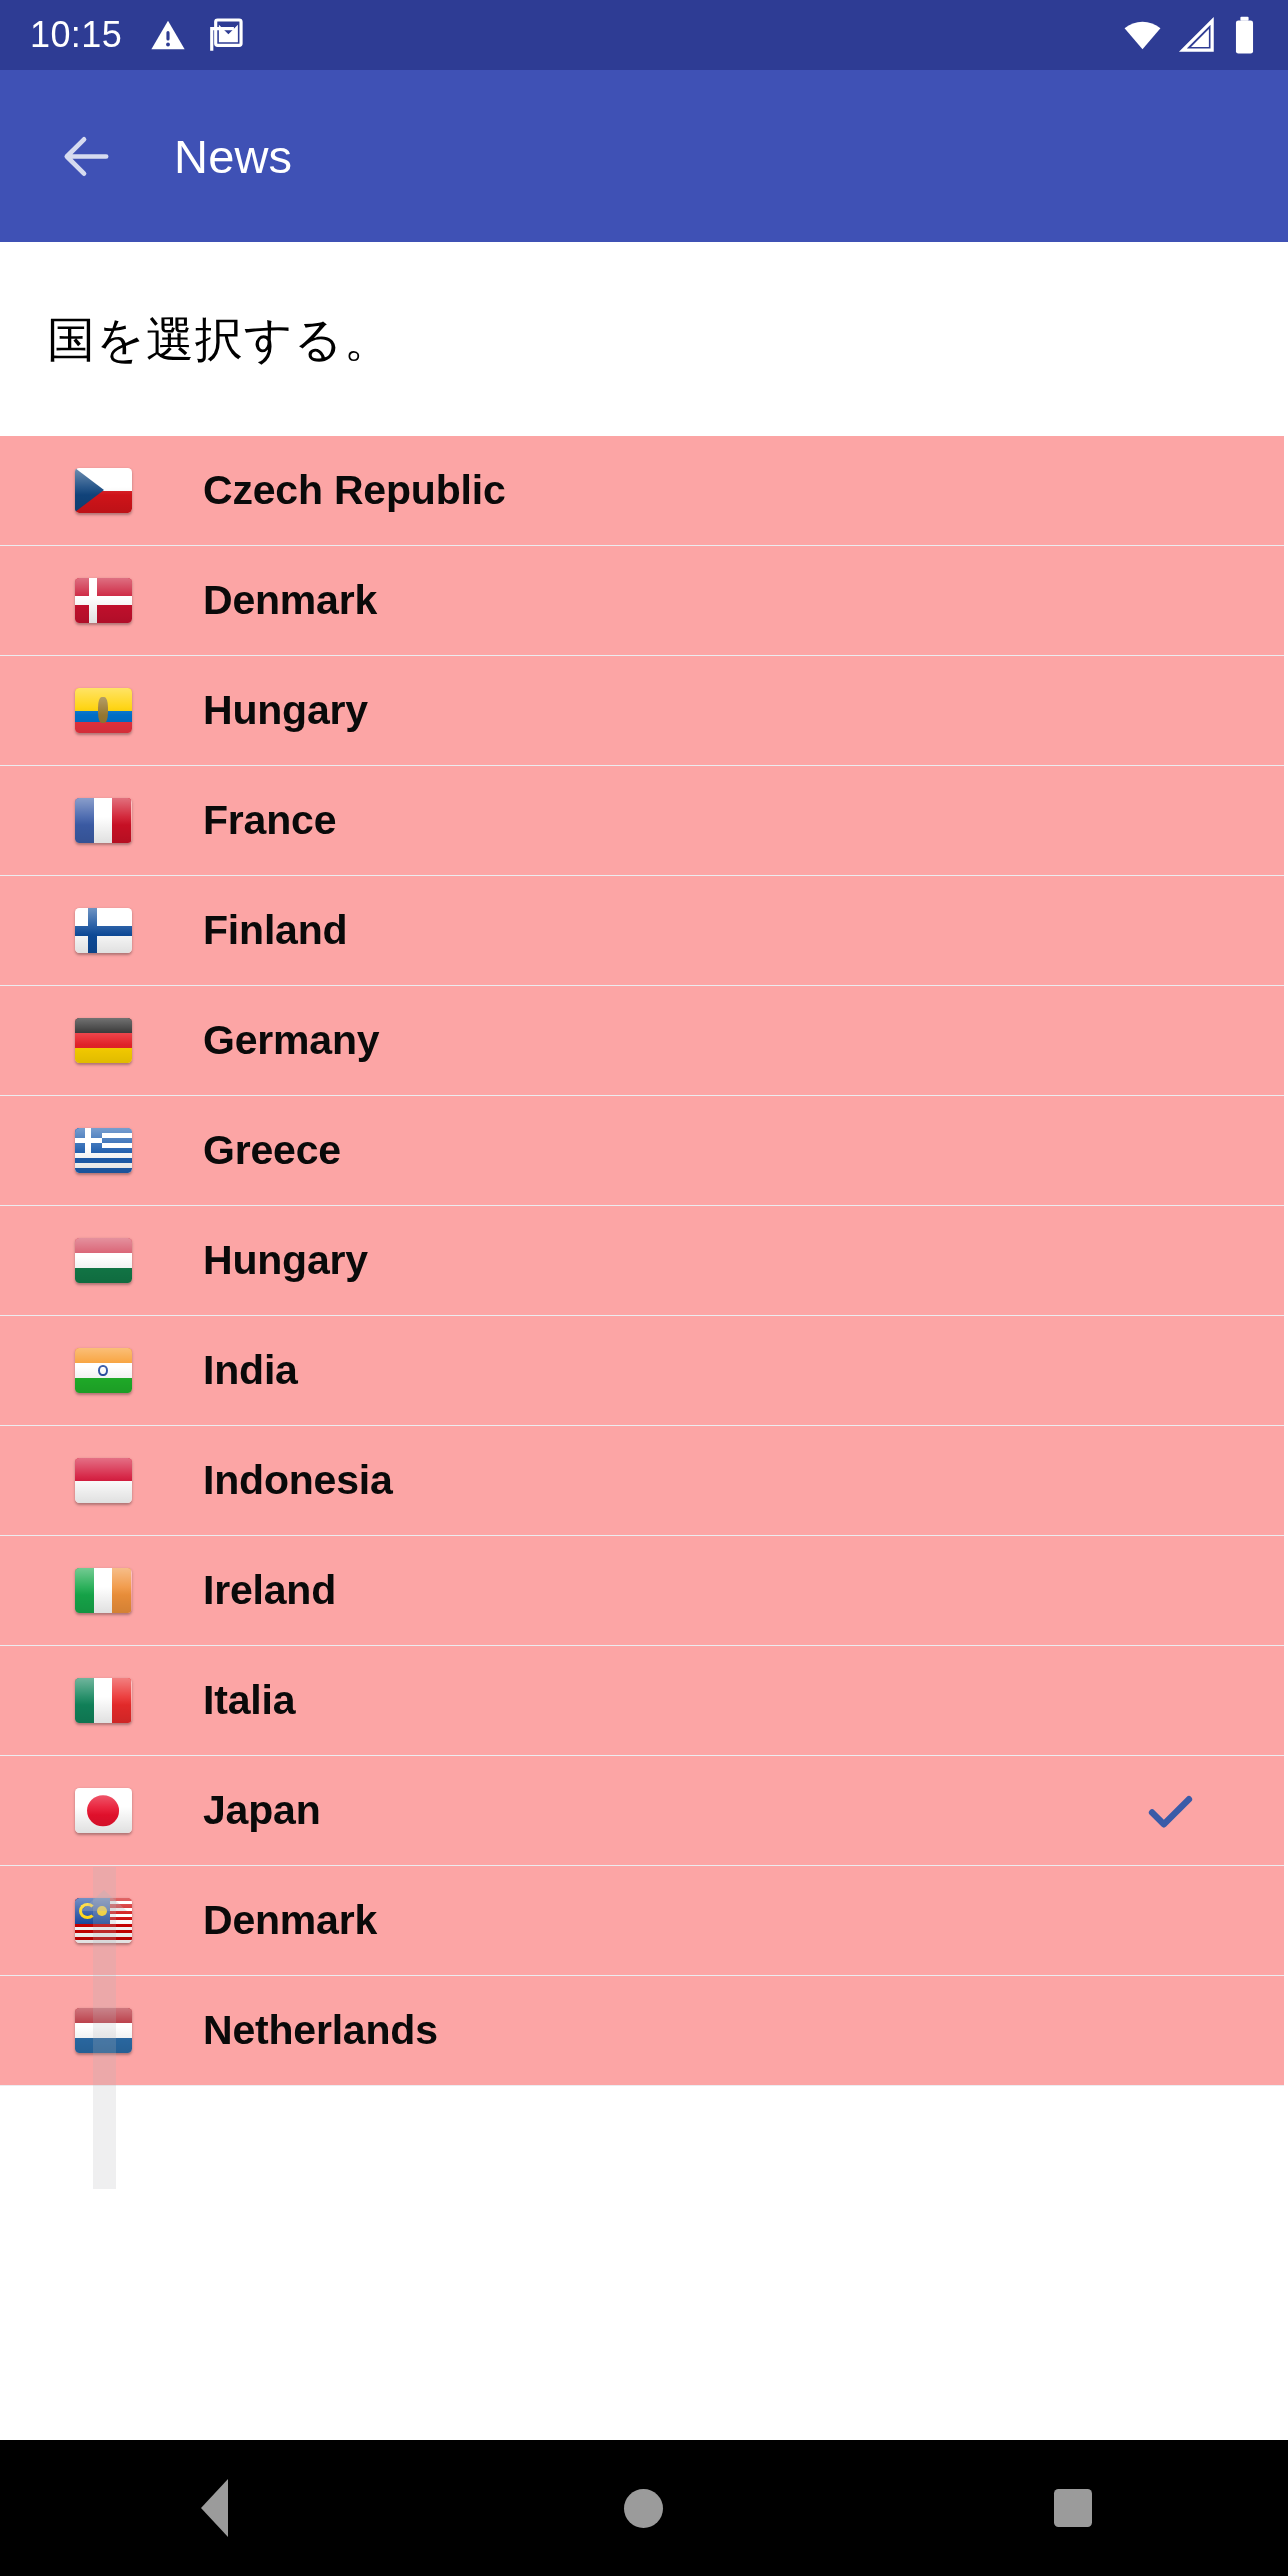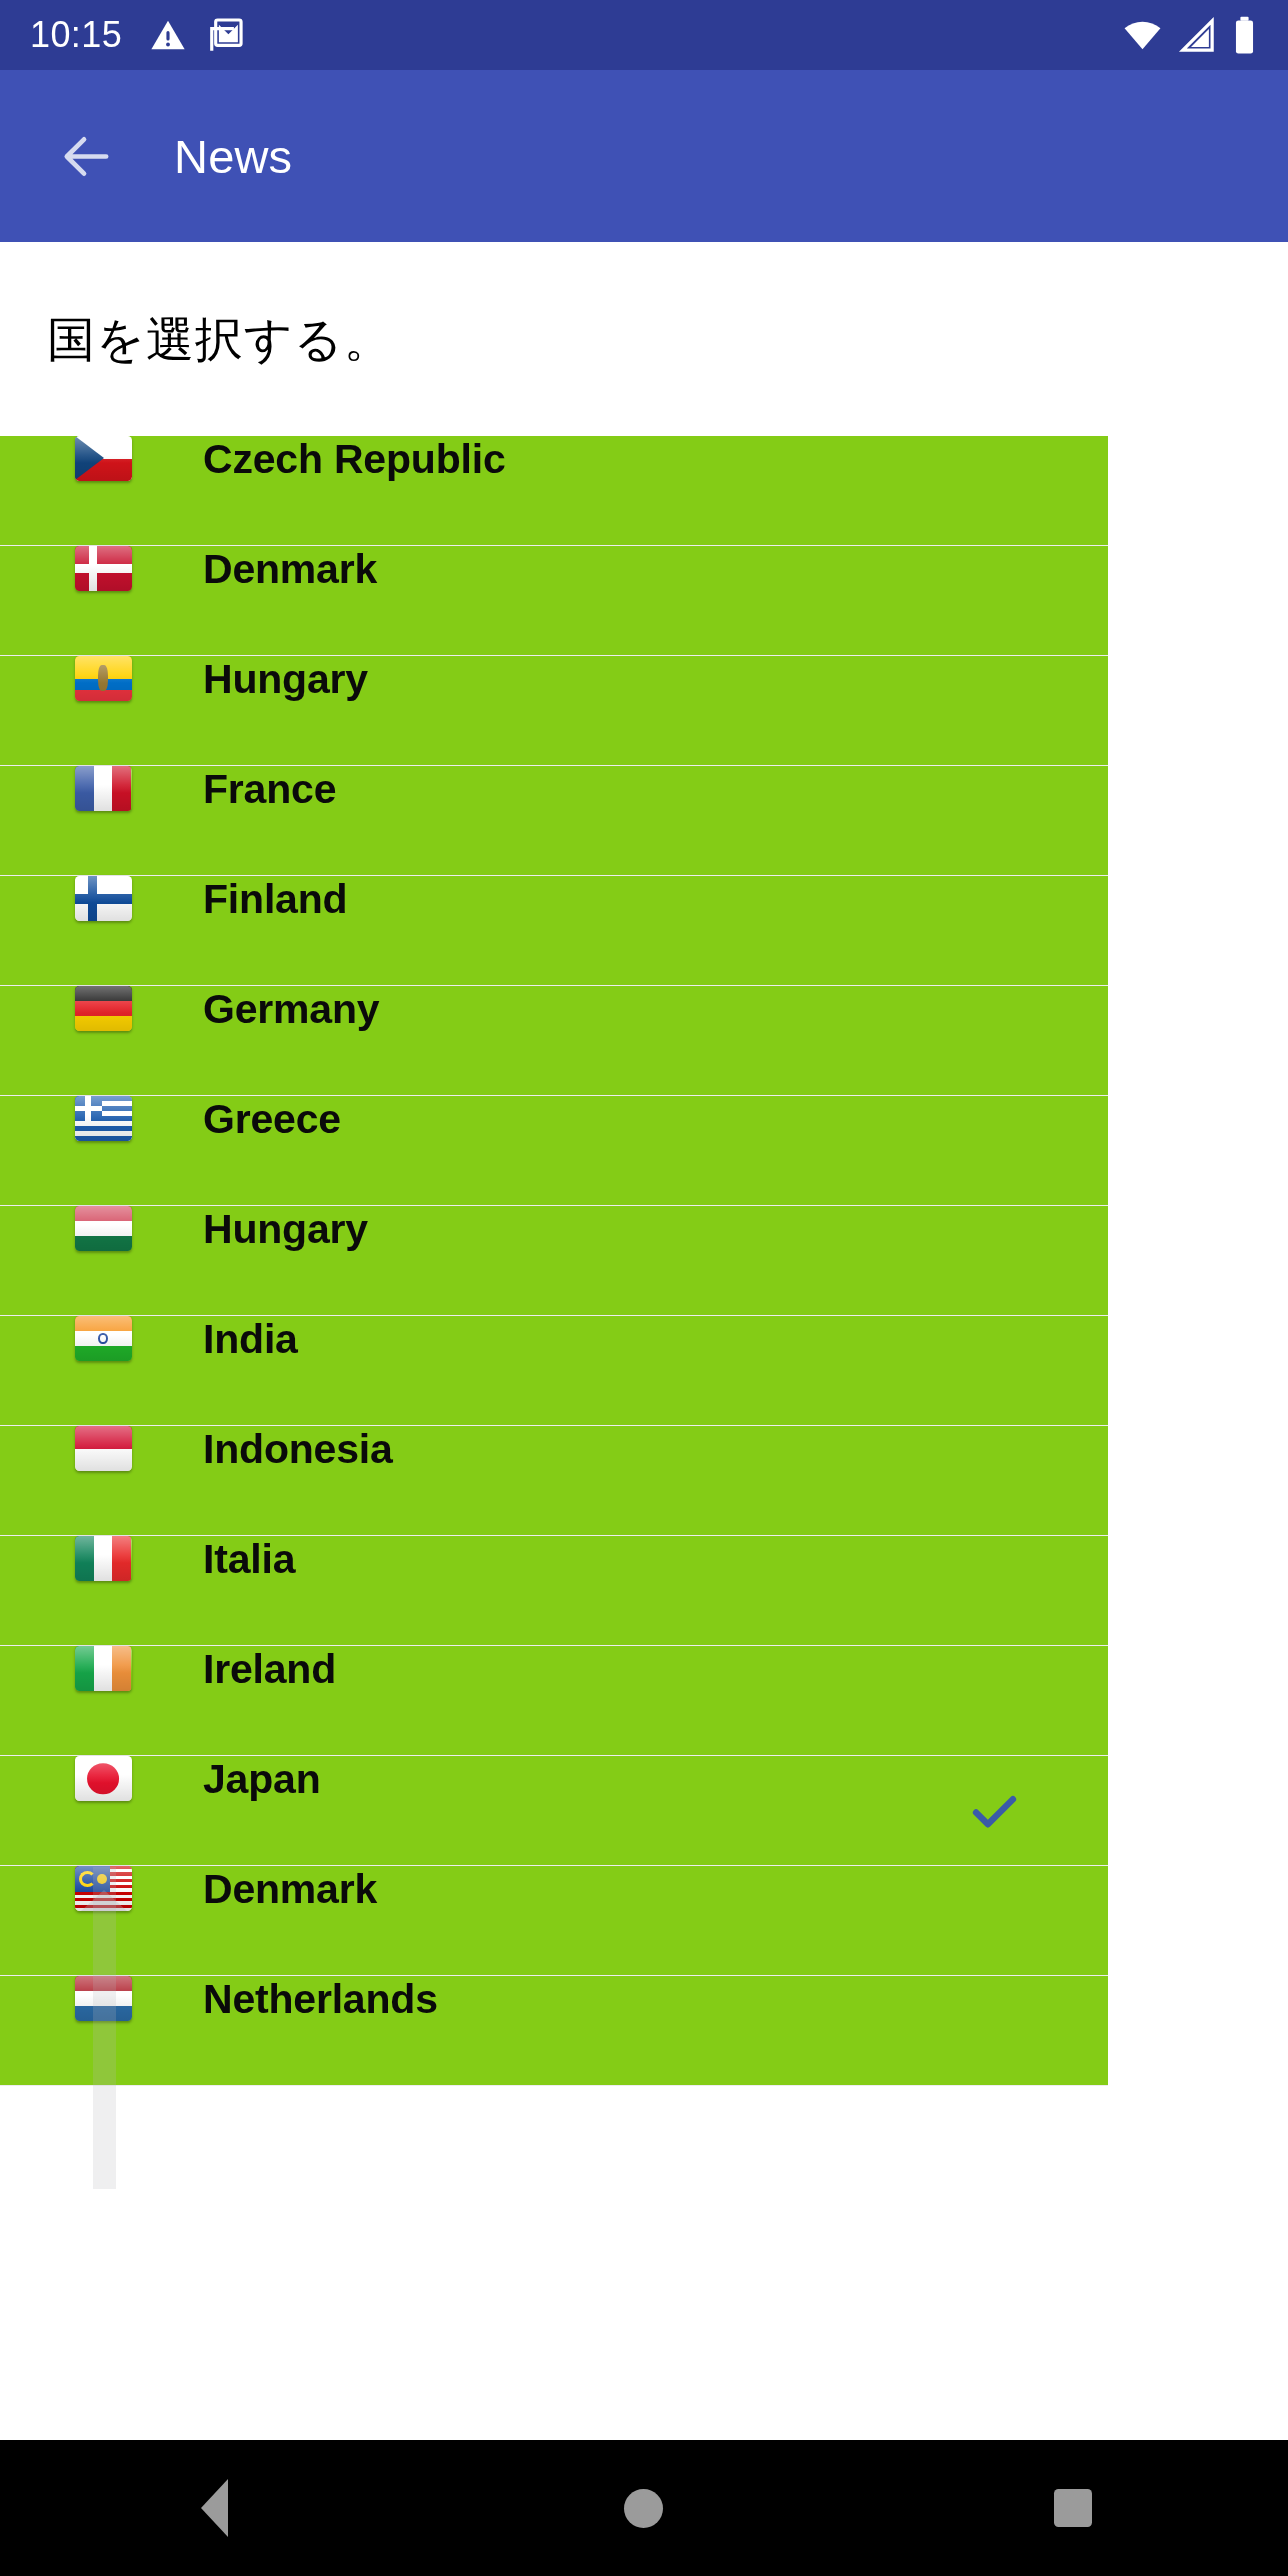--- a/index.html
+++ b/index.html
@@ -51,24 +51,24 @@
     font-size:48px; font-weight:400; color:#000000;
     font-family:"DejaVu Sans", sans-serif; letter-spacing:0.9px;
   }
 
   
   .country-list{
     position:absolute; left:0; top:436px; width:1288px; height:1753px;
     overflow:hidden; background:#ffffff;
   }
   .list-row{
-    position:relative; width:1108px; height:110px;
-    display:flex; align-items:flex-start;
+    position:relative; width:1284px; height:110px;
+    display:flex; align-items:center;
     border-bottom:1.3px solid #ececf0;
-    background:#84cc16; cursor:pointer;
+    background:#fca5a5; cursor:pointer;
   }
   .flag-wrap{
     width:106px; min-width:106px; display:flex;
     align-items:center; justify-content:center; margin-left:50px;
   }
   .flag{
     position:relative; width:57px; height:45px; border-radius:4.5px;
     overflow:hidden; box-shadow:0 1.8px 2.7px rgba(0,0,0,0.30);
     display:block;
   }
@@ -280,36 +280,36 @@
        <span class="flag">
               <div class="fl-band" style="top:0%;height:50%;background:#D21034"></div>
               <div class="fl-band" style="top:50%;height:50%;background:#fff"></div>
             </span>
      </div>
      <div class="country-name">Indonesia</div>
         </div>
         <div class="list-row">
           <div class="flag-wrap">
        <span class="flag">
+              <div class="fl-col" style="left:0%;width:33.4%;background:#16A84A"></div>
+              <div class="fl-col" style="left:33.4%;width:33.2%;background:#fff"></div>
+              <div class="fl-col" style="left:66.6%;width:33.4%;background:#F0923B"></div>
+            </span>
+     </div>
+     <div class="country-name">Ireland</div>
+        </div>
+        <div class="list-row">
+          <div class="flag-wrap">
+       <span class="flag">
               <div class="fl-col" style="left:0%;width:33.4%;background:#11845B"></div>
               <div class="fl-col" style="left:33.4%;width:33.2%;background:#fff"></div>
               <div class="fl-col" style="left:66.6%;width:33.4%;background:#EA2B2B"></div>
             </span>
      </div>
      <div class="country-name">Italia</div>
-        </div>
-        <div class="list-row">
-          <div class="flag-wrap">
-       <span class="flag">
-              <div class="fl-col" style="left:0%;width:33.4%;background:#16A84A"></div>
-              <div class="fl-col" style="left:33.4%;width:33.2%;background:#fff"></div>
-              <div class="fl-col" style="left:66.6%;width:33.4%;background:#F0923B"></div>
-            </span>
-     </div>
-     <div class="country-name">Ireland</div>
         </div>
         <div class="list-row">
           <div class="flag-wrap">
        <span class="flag">
               <div style="position:absolute;inset:0;background:#fff"></div>
               <div style="position:absolute;left:50%;top:50%;transform:translate(-50%,-50%);width:56%;height:70%;background:#E8112D;border-radius:50%"></div>
             </span>
      </div>
      <div class="country-name">Japan</div>
           <div class="check-slot">

